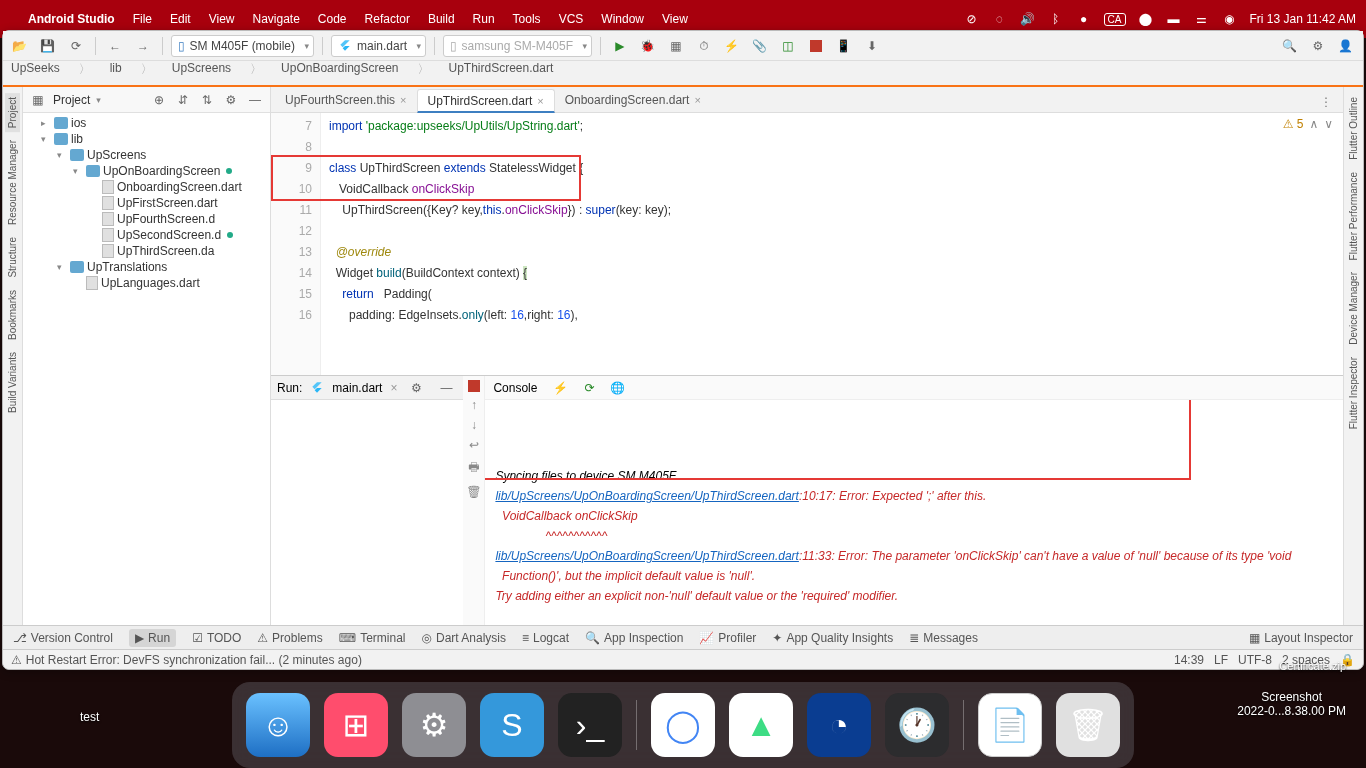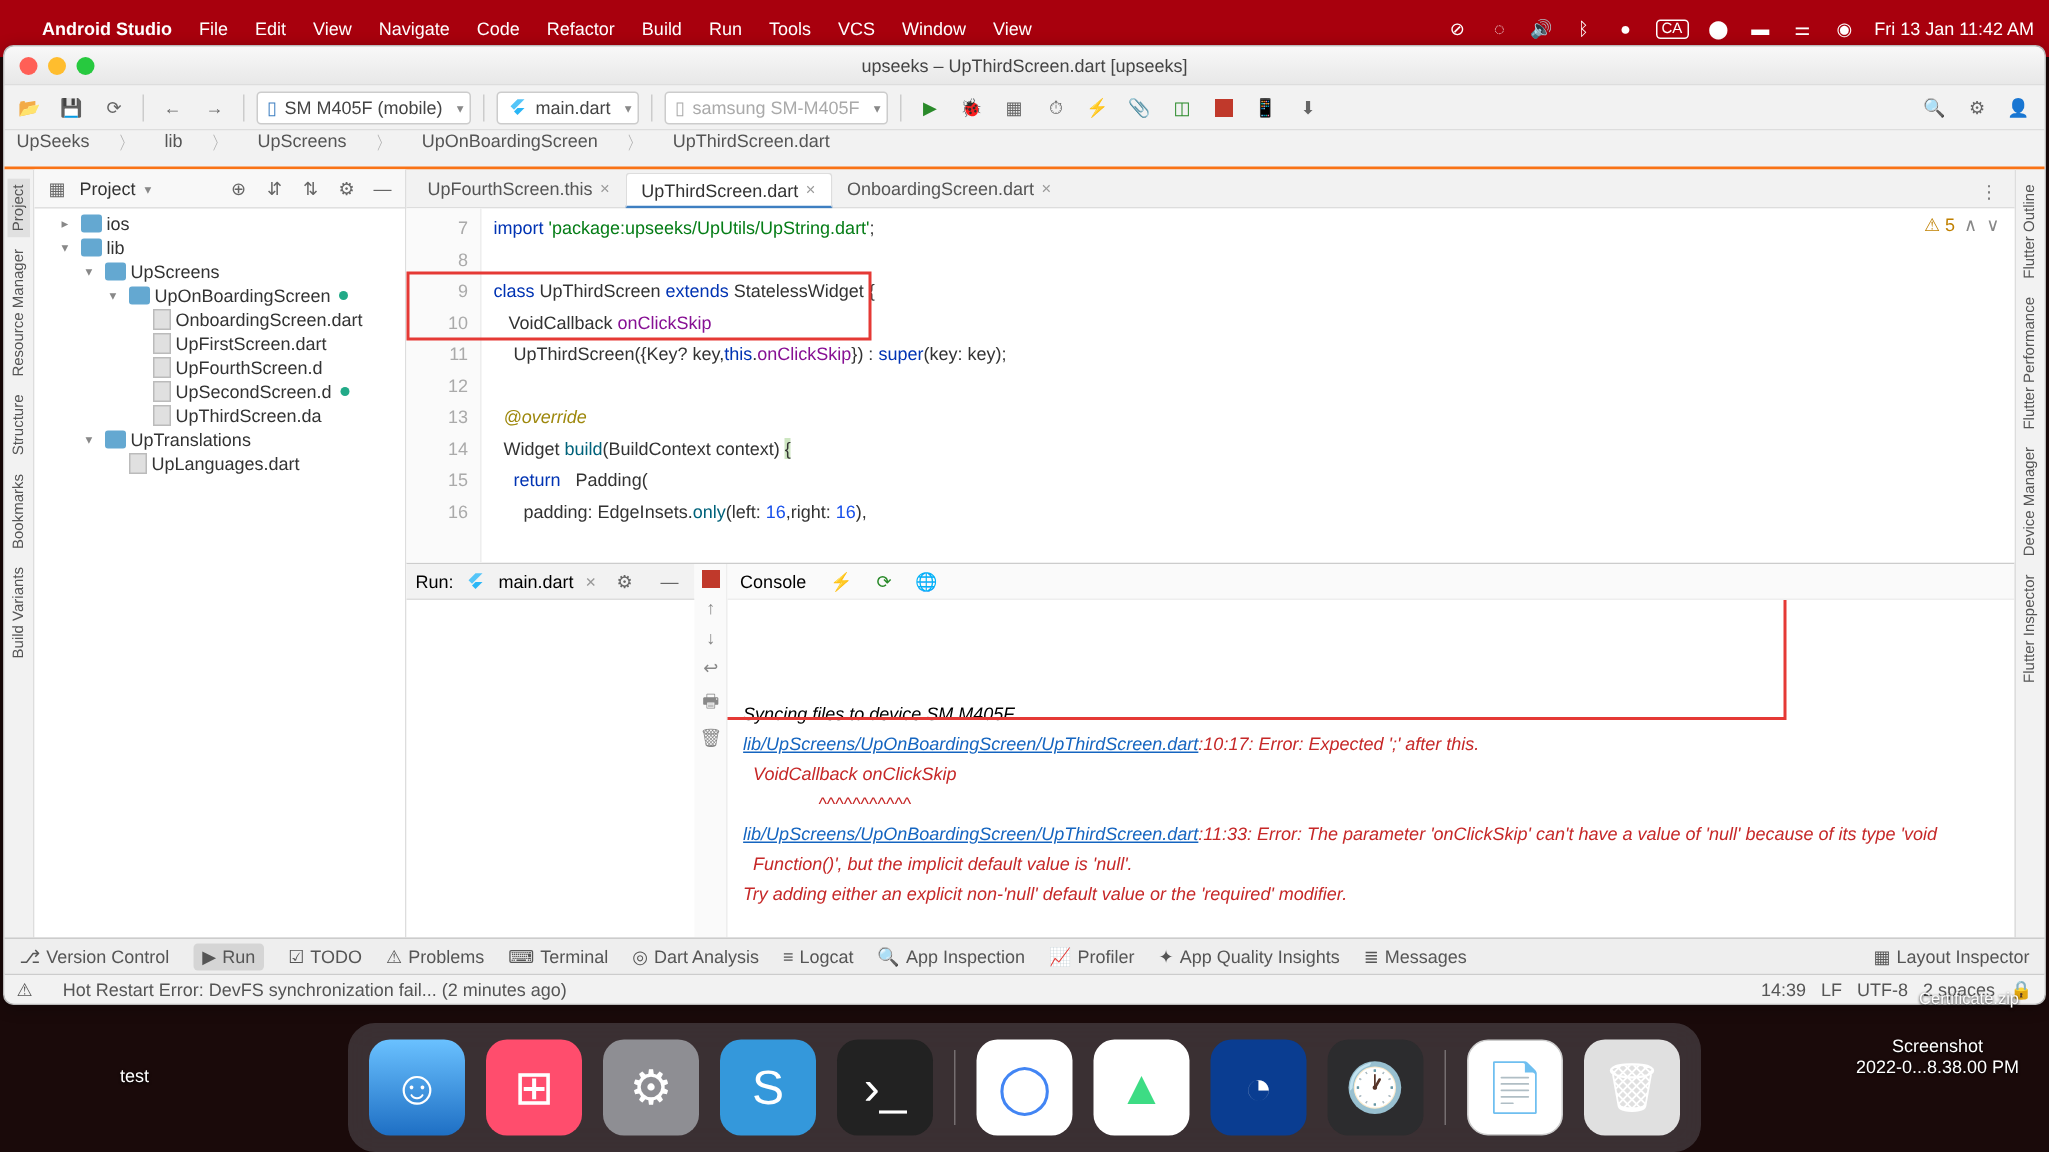--- a/index.html
+++ b/index.html
@@ -118,28 +118,20 @@
     <span class="menubar-icon">⬤</span>
     <span class="menubar-icon">▬</span>
     <span class="menubar-icon">⚌</span>
     <span class="menubar-icon">◉</span>
     <span>Fri 13 Jan  11:42 AM</span>
   </div>
 </div>
 
 <div class="window">
 
-  <div class="titlebar">
-    <div class="traffic">
-      <span class="tr-r"></span>
-      <span class="tr-y"></span>
-      <span class="tr-g"></span>
-    </div>
-    <span class="title">upseeks – UpThirdScreen.dart [upseeks]</span>
-  </div>
 
   <div class="toolbar">
     <span class="tb-icon">📂</span>
     <span class="tb-icon">💾</span>
     <span class="tb-icon">⟳</span>
     <span class="tb-sep"></span>
     <span class="tb-icon">←</span>
     <span class="tb-icon">→</span>
     <span class="tb-sep"></span>
     <div class="tb-select">
@@ -364,21 +356,21 @@
     <span class="item">📈 <span>Profiler</span></span>
     <span class="item">✦ <span>App Quality Insights</span></span>
     <span class="item">≣ <span>Messages</span></span>
     <div class="right">
       <span class="item">▦ <span>Layout Inspector</span></span>
     </div>
   </div>
 
   <div class="status-bar">
     <span>⚠</span>
-    <span style="margin-left:20px">Hot Restart Error: DevFS synchronization fail... (2 minutes ago)</span>
+    <span style="margin-left:4px">Hot Restart Error: DevFS synchronization fail... (2 minutes ago)</span>
     <div class="right">
       <span>14:39</span>
       <span>LF</span>
       <span>UTF-8</span>
       <span>2 spaces</span>
       <span>🔒</span>
     </div>
   </div>
 
 </div>

